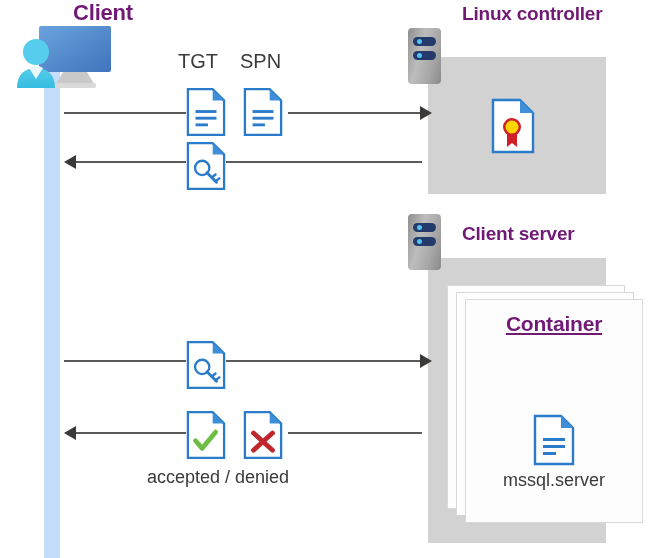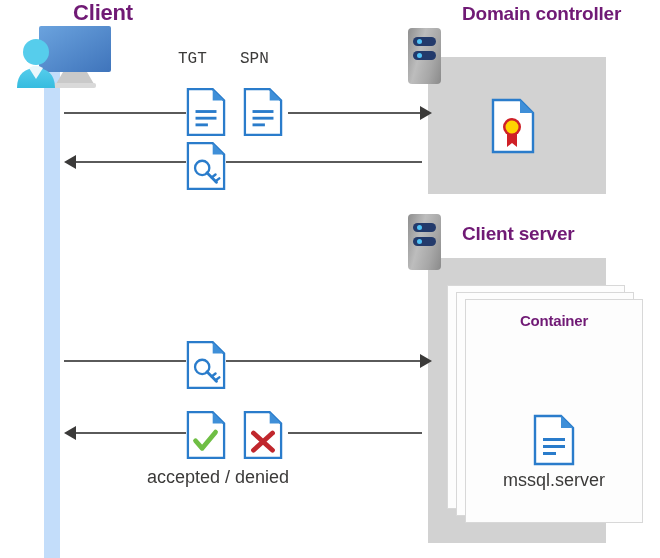--- a/index.html
+++ b/index.html
@@ -25,23 +25,23 @@
   .server-icon .bay i{position:absolute;left:4px;top:2px;width:5px;height:5px;
       border-radius:50%;background:#4fc3f7;display:block;}
   .server-icon .b1{top:9px;} .server-icon .b2{top:23px;}
 
   
   .card{background:#fdfdfd;border:1px solid #d8d8d8;}
 
   
   .t-client{font-size:22px;}
   .t-section{font-size:19px;line-height:23px;}
-  .t-container{font-size:15px;}
+  .t-container{font-size:21px;text-decoration:underline;}
   .t-small{font-size:18px;}
-  .t-key{font-size:16px;font-family:Liberation Mono, monospace;}
+  .t-key{font-size:20px;}
 
   
   .ln{position:absolute;height:2px;background:#5a5a5a;}
   .arw-r{position:absolute;width:0;height:0;border-top:7px solid transparent;
          border-bottom:7px solid transparent;border-left:12px solid #3b3a39;}
   .arw-l{position:absolute;width:0;height:0;border-top:7px solid transparent;
          border-bottom:7px solid transparent;border-right:12px solid #3b3a39;}
   svg{display:block;overflow:visible;}
 </style>
 </head>
@@ -78,21 +78,21 @@
 <div class="abs" style="left:408px;top:28px;">
   <div class="server-icon" style="position:relative;">
     <div class="bay b1">
         <i></i>
       </div>
     <div class="bay b2">
         <i></i>
       </div>
   </div>
 </div>
-<div class="abs label-bold t-section" style="left:462px;top:2px;width:190px;">Domain controller</div>
+<div class="abs label-bold t-section" style="left:462px;top:2px;width:190px;">Linux controller</div>
 
 <div class="abs" style="left:491px;top:98px;">
   <svg width="44" height="56" viewBox="0 0 44 56">
     <path d="M2 2 h27 l13 13 v39 h-40 z" fill="#ffffff" stroke="#2a7ccb" stroke-width="2.4"></path>
     <path d="M29 2 l13 13 h-13 z" fill="#3f8fd8"></path>
     <circle cx="21" cy="29" r="9" fill="#cf2027"></circle>
     <circle cx="21" cy="29" r="6.5" fill="#ffd400"></circle>
     <path d="M16 36 l0 13 l5 -4 l5 4 l0 -13 z" fill="#cf2027"></path>
   </svg>
 </div>

